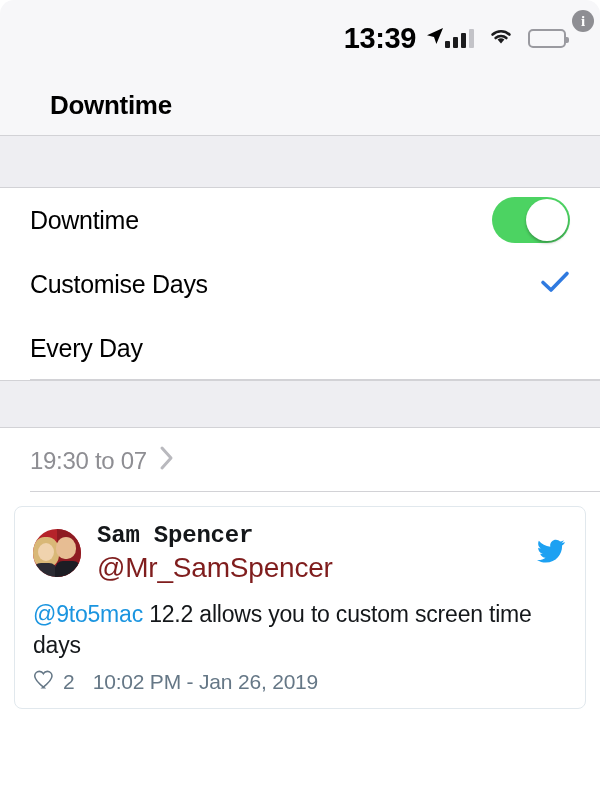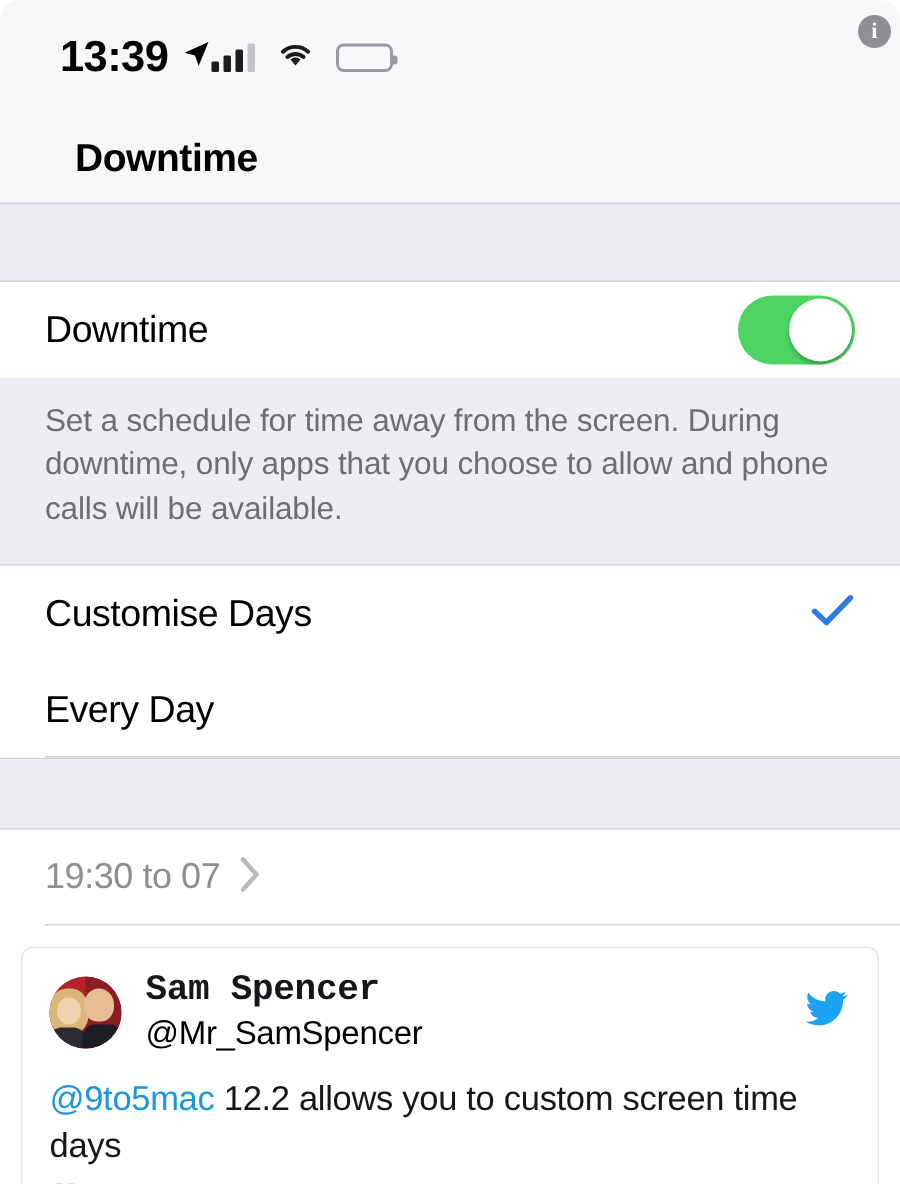--- a/index.html
+++ b/index.html
@@ -24,21 +24,21 @@
     overflow: hidden;
   }
 
   
   .status-bar {
     position: relative;
     height: 76px;
     background: #f7f7f9;
     display: flex;
     align-items: center;
-    justify-content: flex-start;
+    justify-content: flex-end;
     padding: 0 34px 0 40px;
     box-sizing: border-box;
     border-top-left-radius: 14px;
     border-top-right-radius: 14px;
   }
   .status-left {
     display: flex;
     align-items: center;
     gap: 9px;
   }
@@ -173,21 +173,21 @@
     height: 1px;
     background: #d2d2d6;
   }
   .cell-label {
     font-size: 25px;
     color: #000000;
     letter-spacing: -0.3px;
   }
   .cell-right {
     display: flex;
-    align-items: center;
+    align-items: flex-end;
     gap: 12px;
   }
   .cell-value {
     font-size: 24px;
     color: #8e8e93;
     letter-spacing: -0.3px;
   }
 
   
   .toggle {
@@ -293,22 +293,22 @@
   }
   .tweet-name {
     font-size: 24px;
     font-weight: bold;
     color: #14171a;
     line-height: 1.22;
     letter-spacing: -0.2px;
     font-family: Liberation Mono, monospace;
   }
   .tweet-handle {
-    font-size: 22px;
-    color: #000000;
+    font-size: 28px;
+    color: #7f1d1d;
     line-height: 1.25;
     letter-spacing: -0.2px;
   }
   .tweet-bird { flex: none; }
 
   .tweet-body {
     padding: 10px 18px 0 18px;
     font-size: 23px;
     color: #14171a;
     line-height: 1.35;
@@ -368,21 +368,20 @@
 
   <div class="gap gap-top"></div>
 
   <div class="cell">
     <span class="cell-label">Downtime</span>
     <span class="toggle">
       <span class="toggle-knob"></span>
     </span>
   </div>
 
-  <div class="footer-note">Set a schedule for time away from the screen. During downtime, only apps that you choose to allow and phone calls will be available.</div>
 
   <div class="cell">
     <span class="cell-label">Customise Days</span>
     <span class="checkmark">
       <svg width="30" height="26" viewBox="0 0 30 26">
         <path d="M3 13.5 L11 21 L27 4.5" stroke="#2f7ae0" stroke-width="3.6" fill="none" stroke-linecap="round" stroke-linejoin="round"></path>
       </svg>
     </span>
   </div>
 

